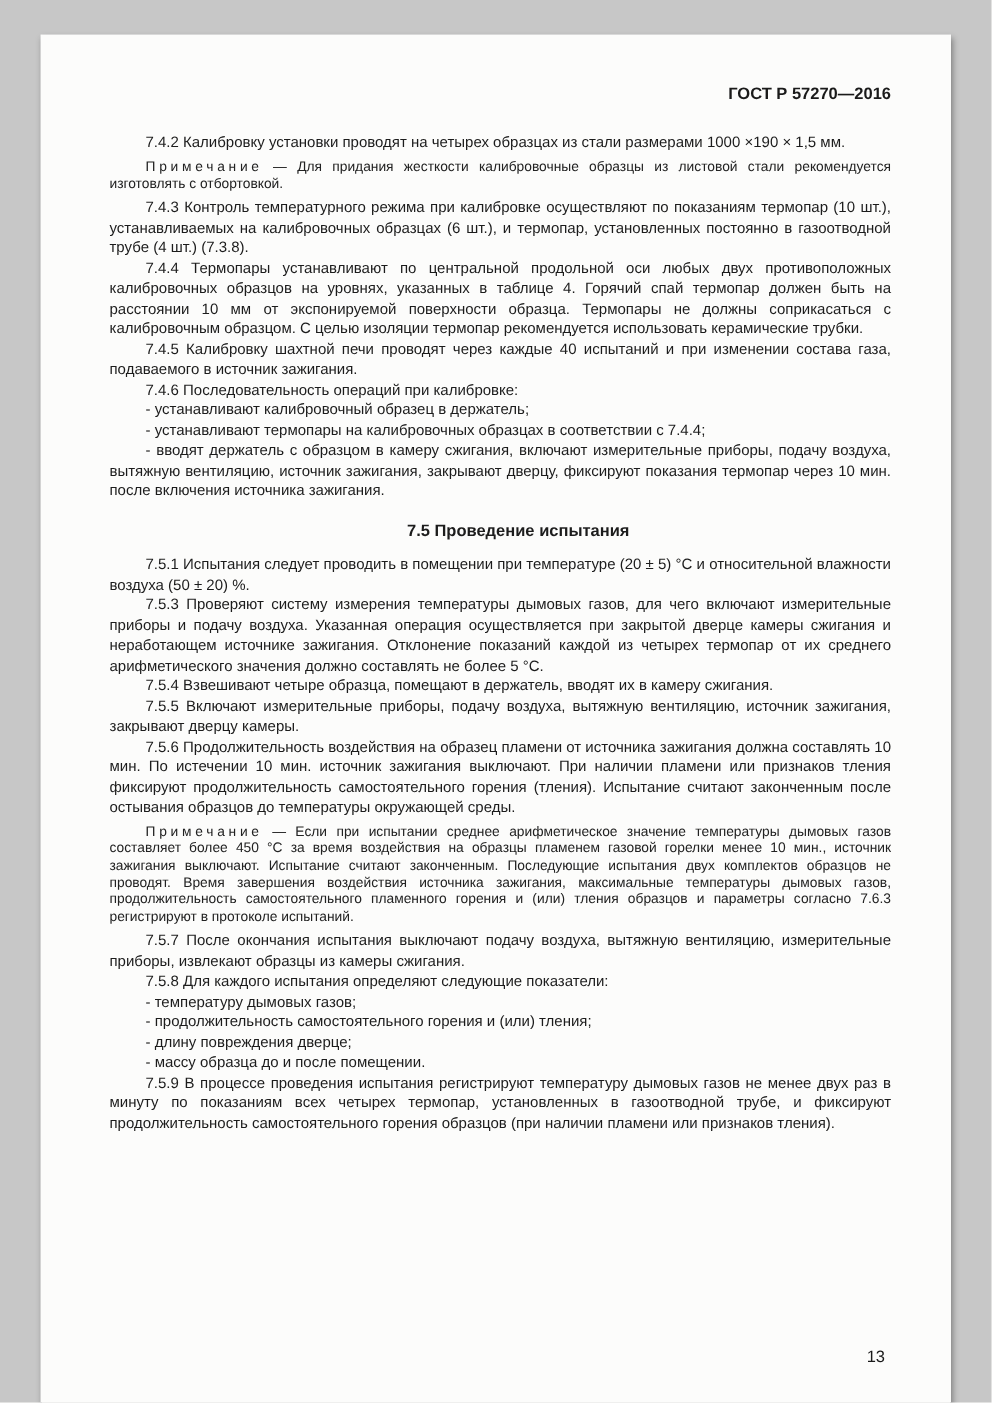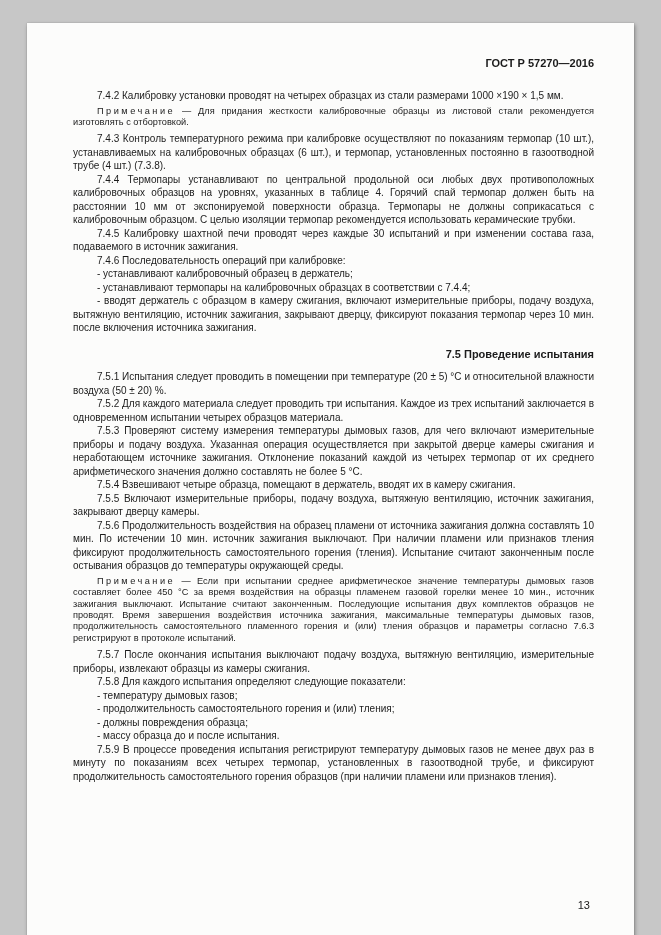--- a/index.html
+++ b/index.html
@@ -39,56 +39,55 @@
     font-size: 9.2px;
     line-height: 11.4px;
     margin: 3px 0 4px 0;
     color: #222;
   }
   .note-label { letter-spacing: 2.5px; }
   .para.heading {
     font-weight: bold;
     font-size: 11px;
     margin: 13px 0 9px 0;
-    text-align: right;
+    text-align: center;
   }
   .page-number {
     position: absolute;
     right: 44px;
     bottom: 28px;
     font-size: 11px;
     color: #1a1a1a;
     margin-top: 20px;
   }
 </style>
 </head>
 <body>
 
 <div class="page">
   <div class="doc-header">ГОСТ Р 57270—2016</div>
   <div class="doc-body">
       <p class="para body">7.4.2 Калибровку установки проводят на четырех образцах из стали размерами 1000 ×190 × 1,5 мм.</p>
       <p class="para note"><span class="note-label">Примечание</span> — Для придания жесткости калибровочные образцы из листовой стали рекомендуется изготовлять с отбортовкой.</p>
       <p class="para body">7.4.3 Контроль температурного режима при калибровке осуществляют по показаниям термопар (10 шт.), устанавливаемых на калибровочных образцах (6 шт.), и термопар, установленных постоянно в газоотводной трубе (4 шт.) (7.3.8).</p>
       <p class="para body">7.4.4 Термопары устанавливают по центральной продольной оси любых двух противоположных калибровочных образцов на уровнях, указанных в таблице 4. Горячий спай термопар должен быть на расстоянии 10 мм от экспонируемой поверхности образца. Термопары не должны соприкасаться с калибровочным образцом. С целью изоляции термопар рекомендуется использовать керамические трубки.</p>
-      <p class="para body">7.4.5 Калибровку шахтной печи проводят через каждые 30 испытаний и при изменении состава газа, подаваемого в источник зажигания.</p>
+      <p class="para body">7.4.5 Калибровку шахтной печи проводят через каждые 40 испытаний и при изменении состава газа, подаваемого в источник зажигания.</p>
       <p class="para body">7.4.6 Последовательность операций при калибровке:</p>
       <p class="para list">- устанавливают калибровочный образец в держатель;</p>
       <p class="para list">- устанавливают термопары на калибровочных образцах в соответствии с 7.4.4;</p>
       <p class="para list">- вводят держатель с образцом в камеру сжигания, включают измерительные приборы, подачу воздуха, вытяжную вентиляцию, источник зажигания, закрывают дверцу, фиксируют показания термопар через 10 мин. после включения источника зажигания.</p>
       <p class="para heading">7.5 Проведение испытания</p>
       <p class="para body">7.5.1 Испытания следует проводить в помещении при температуре (20 ± 5) °С и относительной влажности воздуха (50 ± 20) %.</p>
-      <p class="para body">7.5.2 Для каждого материала следует проводить три испытания. Каждое из трех испытаний заключается в одновременном испытании четырех образцов материала.</p>
       <p class="para body">7.5.3 Проверяют систему измерения температуры дымовых газов, для чего включают измерительные приборы и подачу воздуха. Указанная операция осуществляется при закрытой дверце камеры сжигания и неработающем источнике зажигания. Отклонение показаний каждой из четырех термопар от их среднего арифметического значения должно составлять не более 5 °С.</p>
       <p class="para body">7.5.4 Взвешивают четыре образца, помещают в держатель, вводят их в камеру сжигания.</p>
       <p class="para body">7.5.5 Включают измерительные приборы, подачу воздуха, вытяжную вентиляцию, источник зажигания, закрывают дверцу камеры.</p>
       <p class="para body">7.5.6 Продолжительность воздействия на образец пламени от источника зажигания должна составлять 10 мин. По истечении 10 мин. источник зажигания выключают. При наличии пламени или признаков тления фиксируют продолжительность самостоятельного горения (тления). Испытание считают законченным после остывания образцов до температуры окружающей среды.</p>
       <p class="para note"><span class="note-label">Примечание</span> — Если при испытании среднее арифметическое значение температуры дымовых газов составляет более 450 °С за время воздействия на образцы пламенем газовой горелки менее 10 мин., источник зажигания выключают. Испытание считают законченным. Последующие испытания двух комплектов образцов не проводят. Время завершения воздействия источника зажигания, максимальные температуры дымовых газов, продолжительность самостоятельного пламенного горения и (или) тления образцов и параметры согласно 7.6.3 регистрируют в протоколе испытаний.</p>
       <p class="para body">7.5.7 После окончания испытания выключают подачу воздуха, вытяжную вентиляцию, измерительные приборы, извлекают образцы из камеры сжигания.</p>
       <p class="para body">7.5.8 Для каждого испытания определяют следующие показатели:</p>
       <p class="para list">- температуру дымовых газов;</p>
       <p class="para list">- продолжительность самостоятельного горения и (или) тления;</p>
-      <p class="para list">- должны повреждения образца;</p>
-      <p class="para list">- массу образца до и после испытания.</p>
+      <p class="para list">- длину повреждения дверце;</p>
+      <p class="para list">- массу образца до и после помещении.</p>
       <p class="para body">7.5.9 В процессе проведения испытания регистрируют температуру дымовых газов не менее двух раз в минуту по показаниям всех четырех термопар, установленных в газоотводной трубе, и фиксируют продолжительность самостоятельного горения образцов (при наличии пламени или признаков тления).</p>
     </div>
   <div class="page-number">13</div>
 </div>
 
 </body></html>

